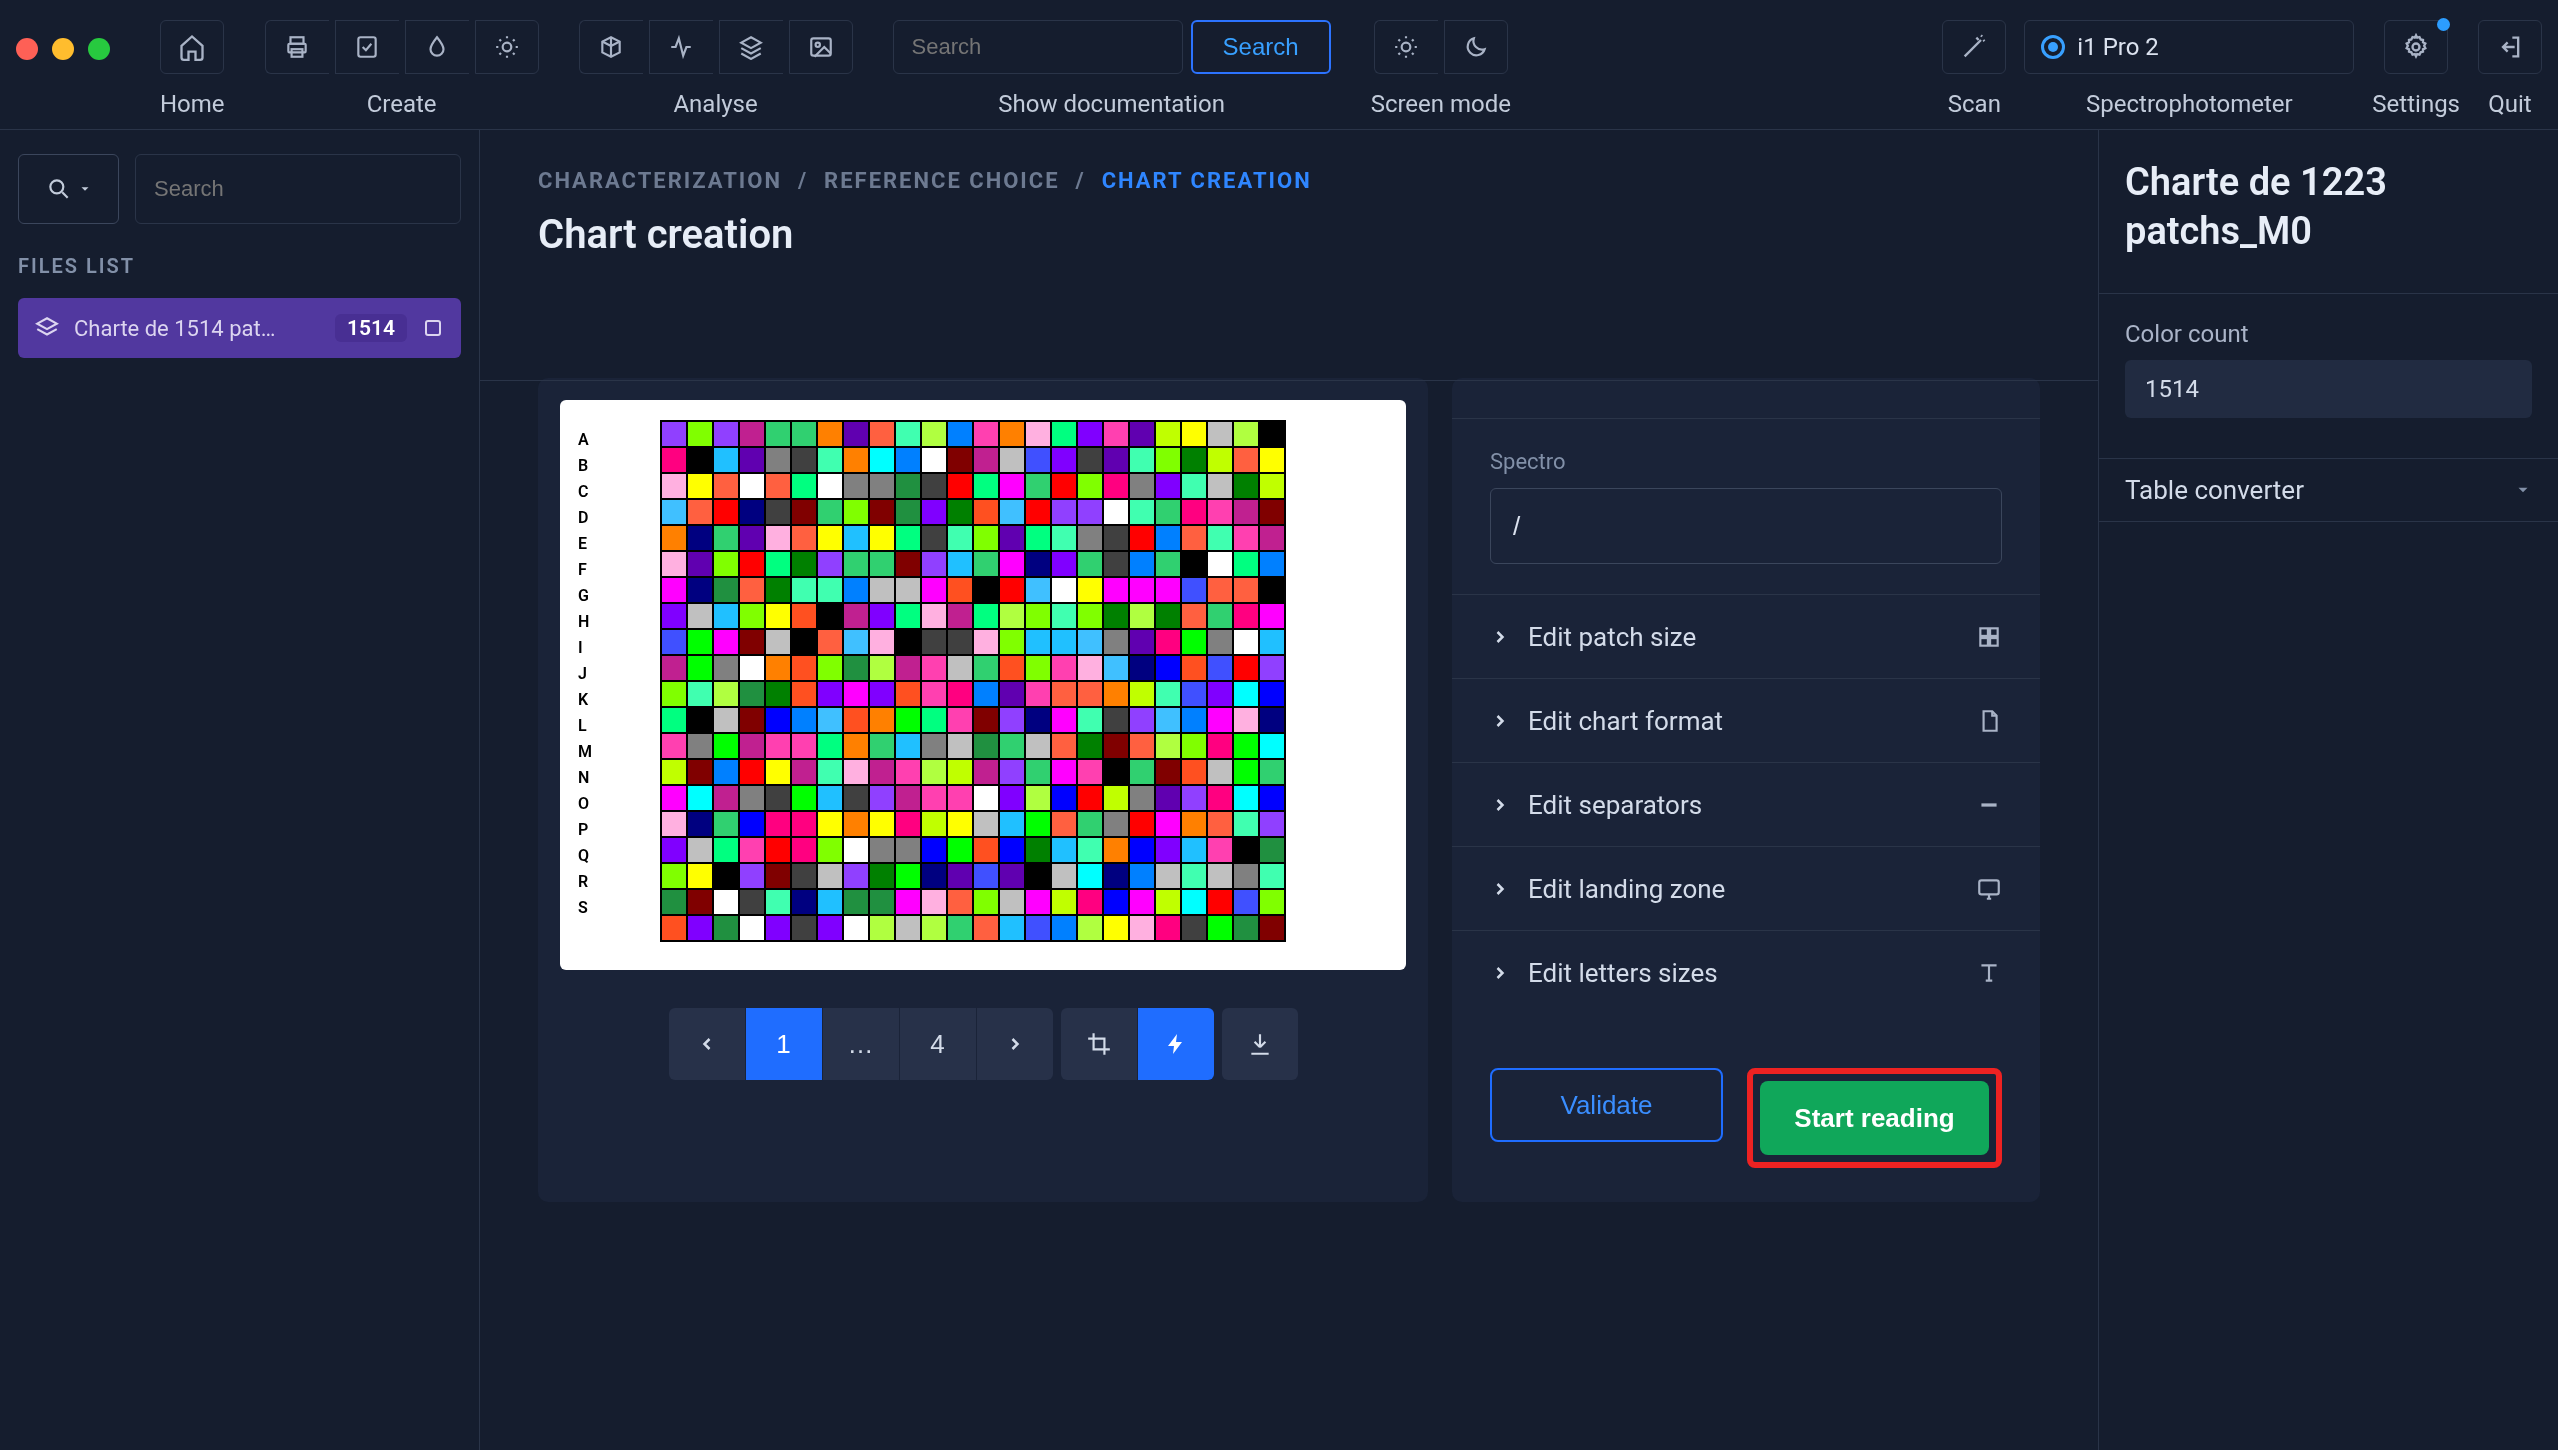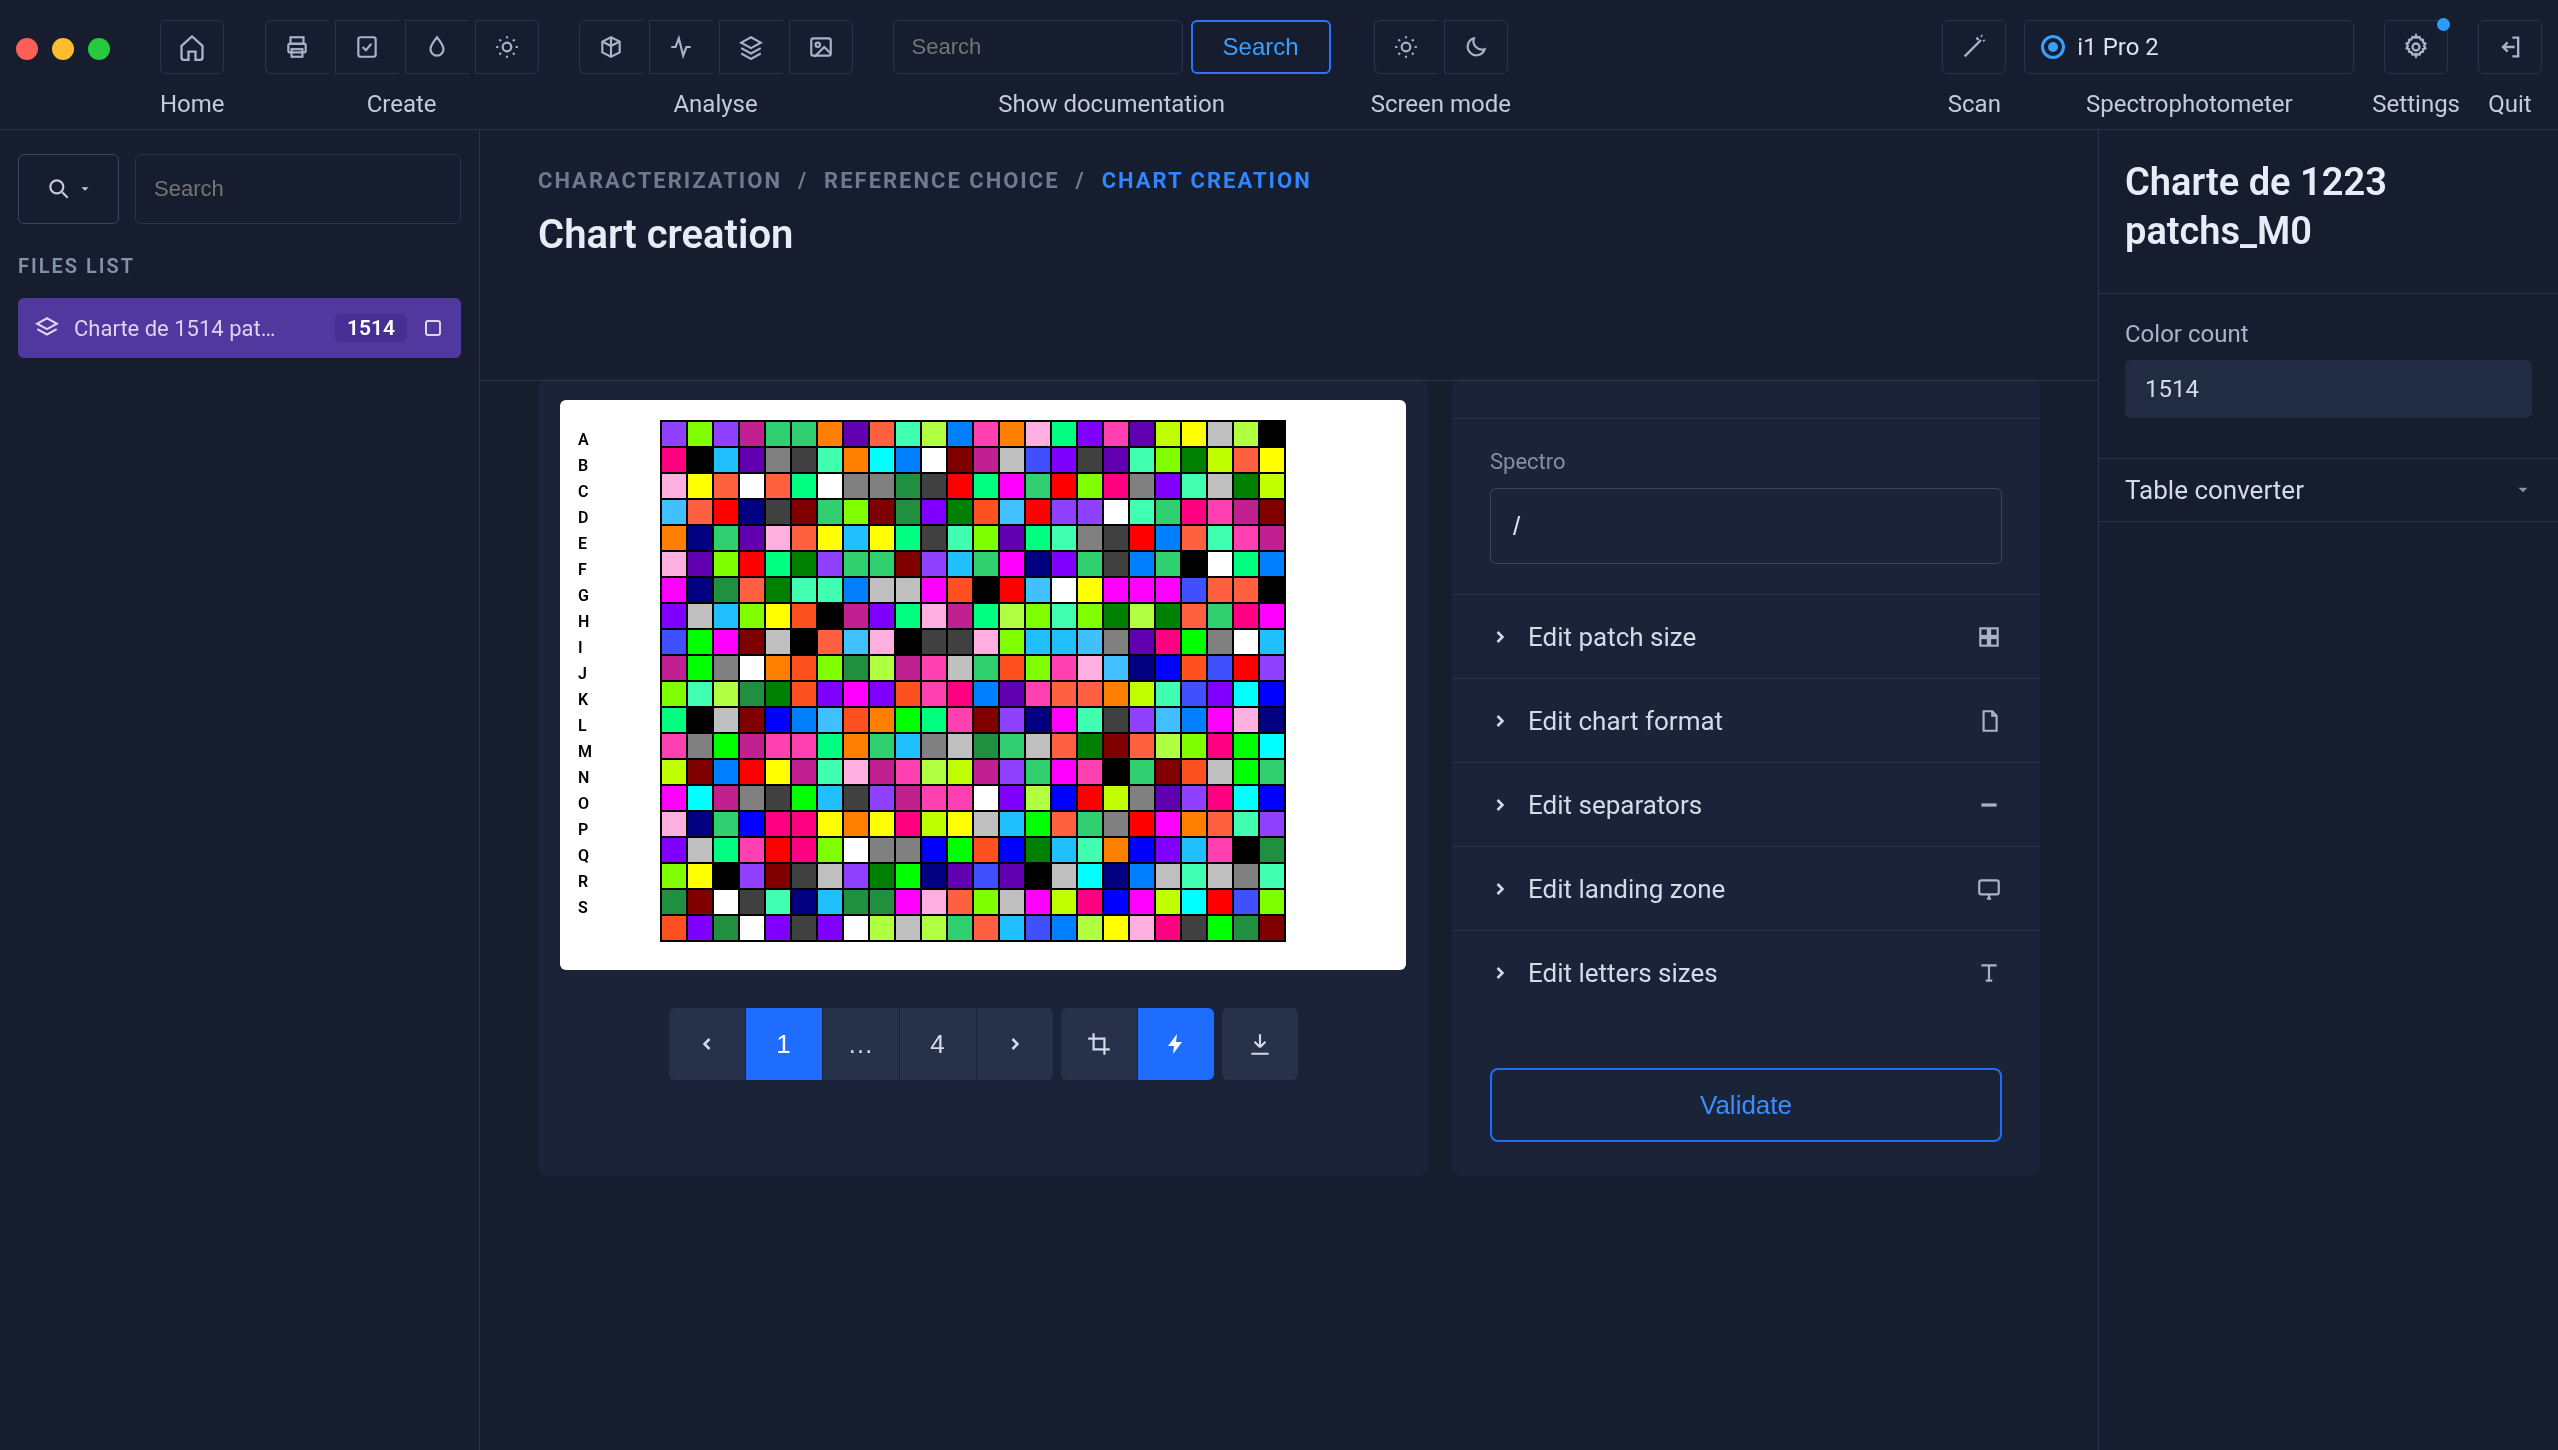--- a/index.html
+++ b/index.html
@@ -1019,20 +1019,23 @@
               <path d="M9 6l6 6-6 6"></path>
             </svg>
           <span>Edit letters sizes</span>
           <svg class="acc-icon-right" width="26" height="26" viewBox="0 0 24 24" fill="none" stroke="#a9b3c6" stroke-width="2">
               <path d="M5 5h14M12 5v14M9 19h6"></path>
             </svg>
         </div>
 
         <div class="action-row">
           <button class="btn-validate">Validate</button>
+          <div class="highlight-box" style="flex:1;">
+            <button class="btn-start" style="width:100%;">Start reading</button>
+          </div>
         </div>
       </div>
     </div>
   </div>
 
   <div class="sidebar-right">
     <div class="sr-title">Charte de 1223 patchs_M0</div>
     <div class="sr-divider"></div>
     <div class="prop-label">Color count</div>
     <div class="prop-value-box">1514</div>

